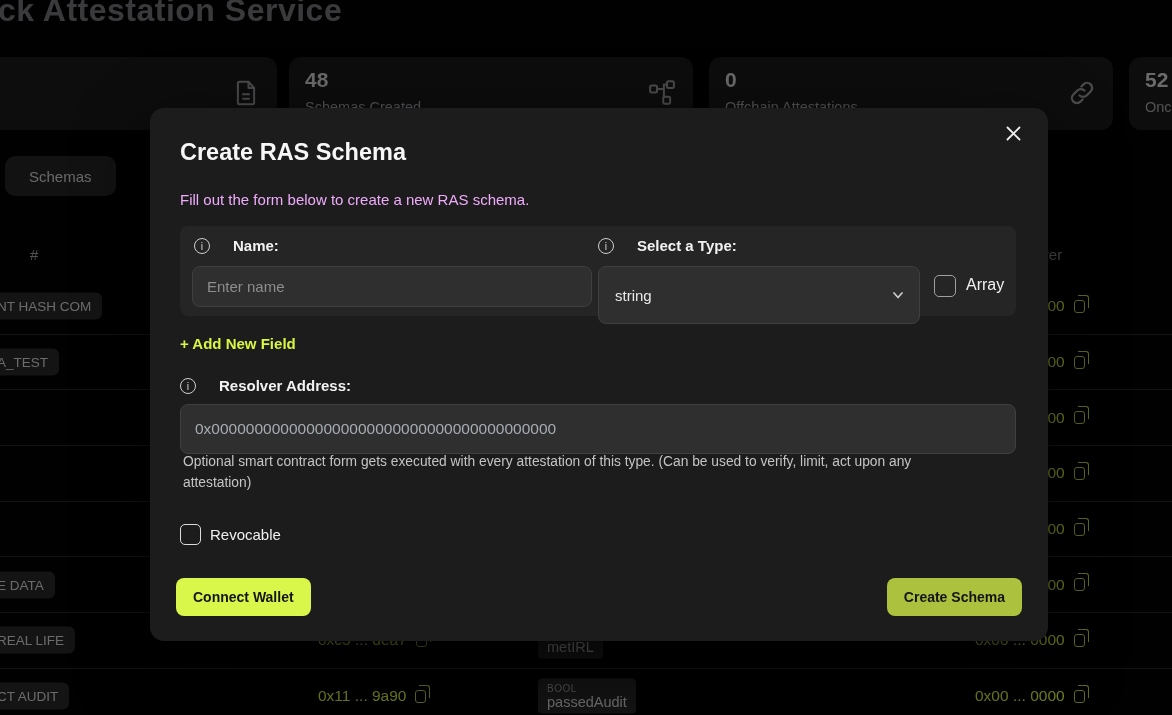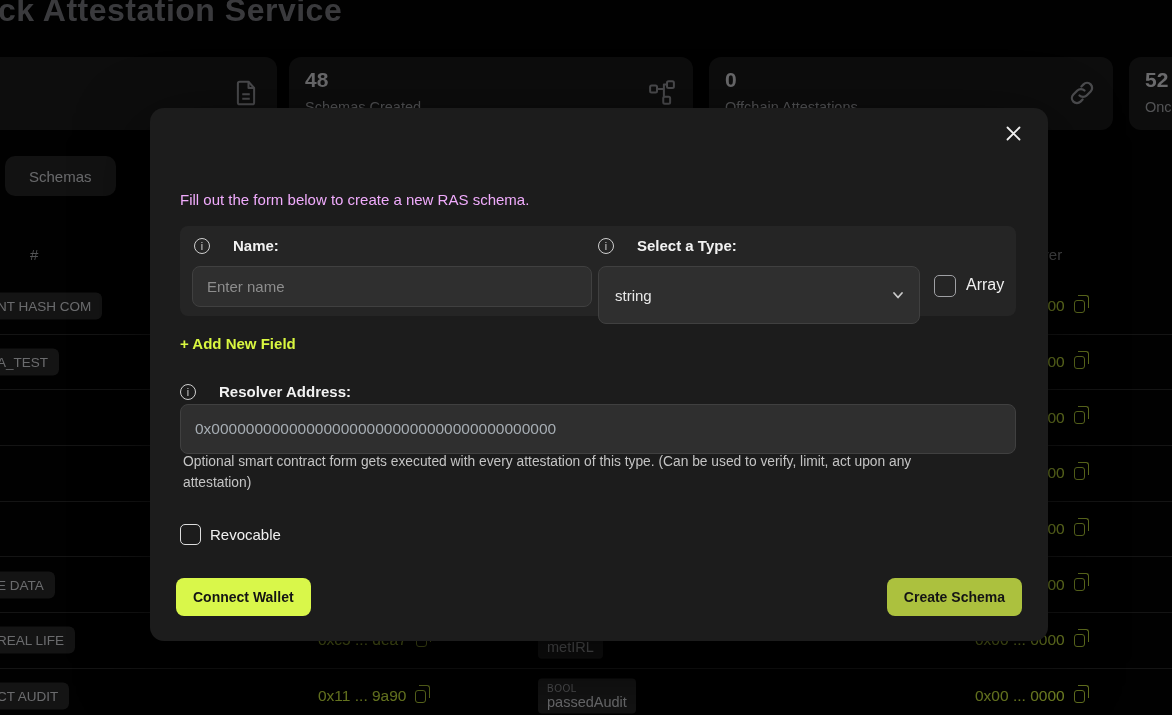--- a/index.html
+++ b/index.html
@@ -206,20 +206,21 @@
 
   <div class="overlay"></div>
 
   <div class="modal">
     <button class="modal-close" aria-label="close">
       <svg viewBox="0 0 15 15" fill="none" stroke="currentColor" stroke-width="1.8" stroke-linecap="round">
         <path d="M1.5 1.5 L13.5 13.5 M13.5 1.5 L1.5 13.5"></path>
       </svg>
     </button>
 
+    <div class="modal-title">Create RAS Schema</div>
     <div class="modal-subtitle">Fill out the form below to create a new RAS schema.</div>
 
     <div class="field-panel">
       <div class="field-label" style="left:14px; top:11px;">
         <span class="info-icon"></span>
         <span>Name:</span>
       </div>
       <input class="text-input" style="position: absolute; left: 12px; top: 40px; width: 400px; height: 41px;" placeholder="Enter name">
 
       <div class="field-label" style="left:418px; top:11px;">
@@ -231,21 +232,21 @@
         <svg viewBox="0 0 14 14" fill="none" stroke="currentColor" stroke-width="1.8" stroke-linecap="round" stroke-linejoin="round">
           <path d="M3 5 L7 9.5 L11 5"></path>
         </svg>
       </div>
       <div class="checkbox" style="position:absolute; left:754px; top:49px; width:22px; height:22px; border:1.5px solid #9fa0a4;"></div>
       <div style="position:absolute; left:786px; top:50px; font-size:16px; color:#f0f0f0;">Array</div>
     </div>
 
     <div class="add-field">+ Add New Field</div>
 
-    <div class="field-label" style="left:30px; top:275px;text-align:right;">
+    <div class="field-label" style="left:30px; top:269px;text-align:right;">
       <span class="info-icon"></span>
       <span>Resolver Address:</span>
     </div>
     <input class="text-input" style="position: absolute; left: 30px; top: 296px; width: 836px; height: 50px; color: rgb(166, 173, 179); font-size: 15.5px;" value="0x0000000000000000000000000000000000000000">
 
     <div class="help-text">Optional smart contract form gets executed with every attestation of this type. (Can be used to verify, limit, act upon any attestation)</div>
 
     <div class="checkbox" style="position:absolute; left:30px; top:416px; width:21px; height:21px; border:1.5px solid #dcdcdc;"></div>
     <div style="position:absolute; left:60px; top:418px; font-size:15px; color:#f0f0f0;">Revocable</div>
 

